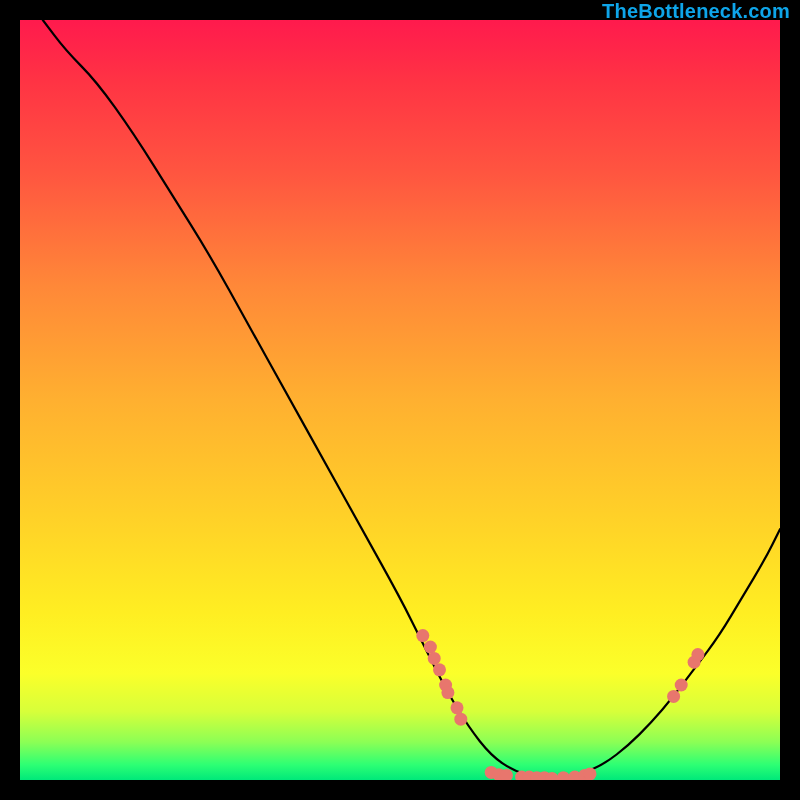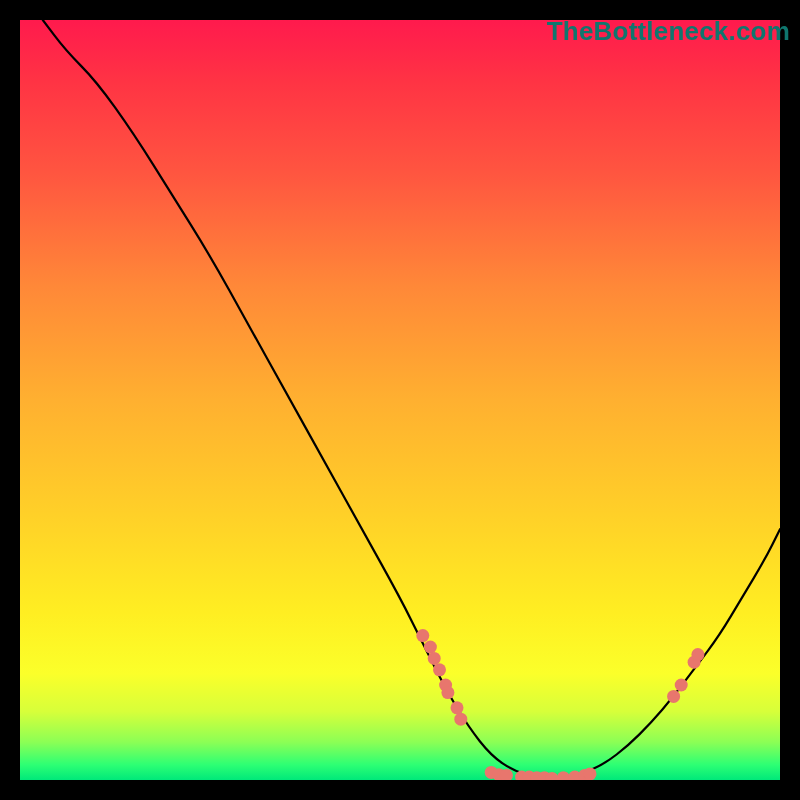--- a/index.html
+++ b/index.html
@@ -26,24 +26,24 @@
       #ffd028 65%,
       #ffee22 78%,
       #fbff2a 86%,
       #d7ff3a 91%,
       #8cff55 95%,
       #2dff74 98%,
       #00e87a 100%);
   }
   .watermark {
     position: absolute;
-    top: 16px;
+    top: 0;
     right: 10px;
-    color: #0f766e;
-    font-size: 26px;
+    color: #0ea5e9;
+    font-size: 20px;
     font-weight: bold;
     letter-spacing: 0.2px;
     z-index: 5;
   }
   svg {
     position: absolute;
     left: 0;
     top: 0;
   }
 </style>

